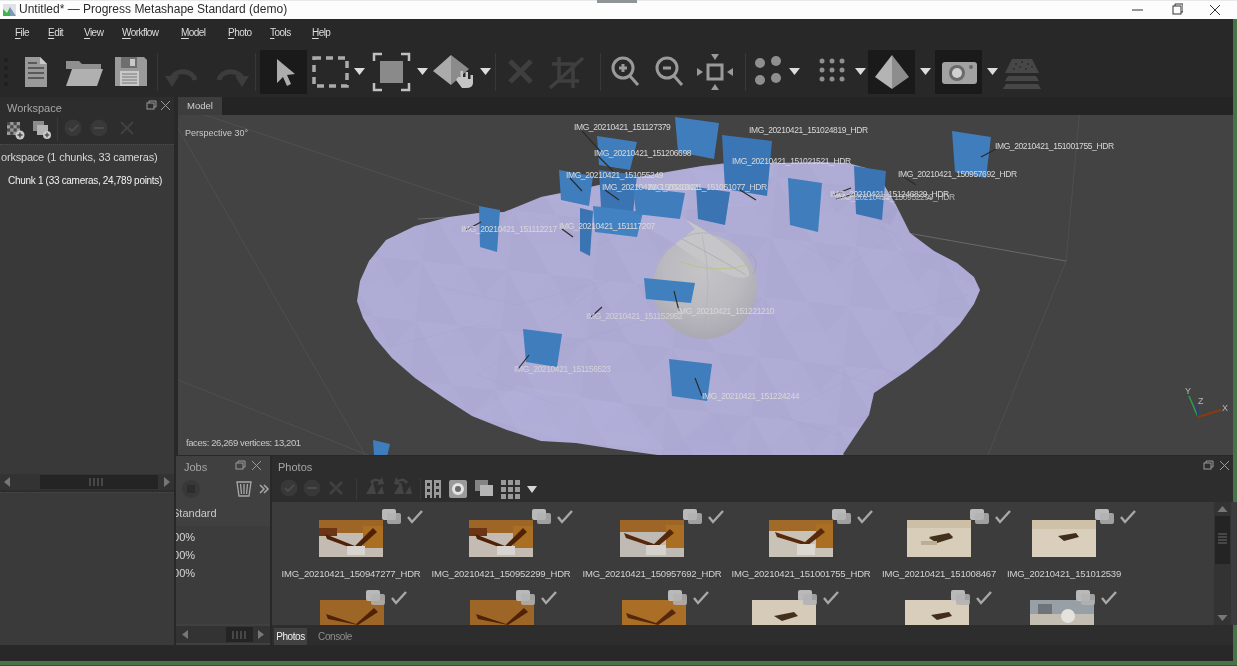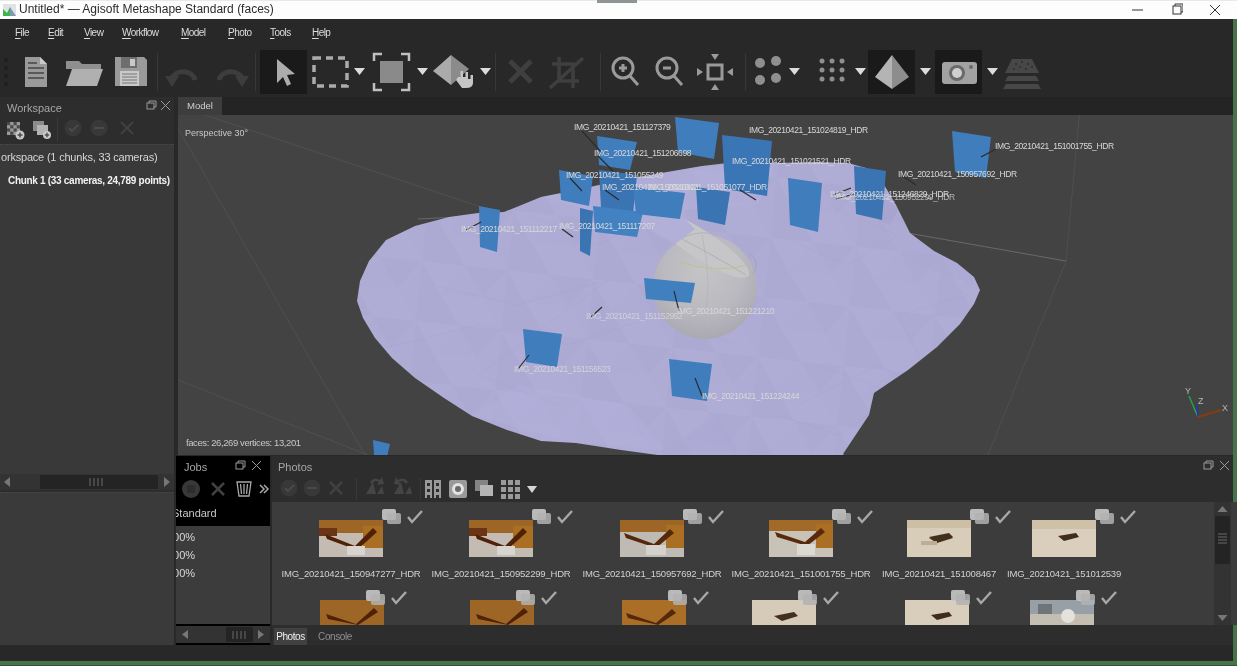--- a/index.html
+++ b/index.html
@@ -18,29 +18,29 @@
   #menubar { left:0; top:19px; width:1233px; height:28px; }
   .menu { position:absolute; top:8px; font-size:10px; letter-spacing:-0.55px; color:#dcdcdc; }
   .menu u { text-decoration:underline; text-underline-offset:2px; }
   
   #toolbar { left:0; top:47px; width:1233px; height:50px; }
   
   #leftcol { left:0; top:97px; width:174px; height:548px; background:#2d2d2d; }
   .ptitle { position:absolute; font-size:11px; color:#a6a6a6; }
   #wstree { left:0; top:144px; width:174px; height:330px; background:#393939; border-top:1px dotted #4a4a4a; }
   .trow1 { position:absolute; left:1px; top:6px; font-size:11px; letter-spacing:-0.2px; color:#d6d6d6; white-space:nowrap; }
-  .trow2 { position:absolute; left:8px; top:30px; font-size:10px; letter-spacing:-0.3px; font-weight:bold; color:#f2f2f2; white-space:nowrap; }
+  .trow2 { position:absolute; left:8px; top:30px; font-size:10px; letter-spacing:-0.3px; font-weight:normal; color:#f2f2f2; white-space:nowrap; }
   #wsscroll { left:0; top:474px; width:174px; height:16px; background:#393939; }
   #wsbelow { left:0; top:492px; width:174px; height:153px; background:#3a3a3a; border-top:1px dotted #484848; }
   
   #vptabs { left:178px; top:97px; width:1055px; height:18px; background:#242424; }
   #vptab { position:absolute; left:0px; top:0px; width:44px; height:18px; background:#3d3d3d; color:#cfcfcf; font-size:9.5px; text-align:center; line-height:18px; }
   #viewport { left:178px; top:115px; width:1055px; height:340px; background:#434343; overflow:hidden; }
   
-  #jobs { left:176px; top:456px; width:94px; height:189px; background:#000000; overflow:hidden; }
+  #jobs { left:176px; top:456px; width:94px; height:189px; background:#404040; overflow:hidden; }
   #jobslist { position:absolute; left:0; top:70px; width:94px; height:98px; background:#3c3c3c; }
   .jrow { position:absolute; left:-9px; font-size:11px; color:#d8d8d8; }
   #photos { left:272px; top:456px; width:961px; height:189px; background:#2d2d2d; }
   #pharea { position:absolute; left:0; top:46px; width:1097px; height:123px; background:#3c3c3c; overflow:hidden; }
   .pthumb { position:absolute; width:64px; height:37px; }
   .pname { position:absolute; top:66px; font-size:9.5px; letter-spacing:-0.2px; color:#d2d2d2; white-space:nowrap; transform:translateX(-50%); }
   #phtabs { position:absolute; left:0; top:172px; width:961px; height:17px; background:#2d2d2d; }
   #statusstrip { left:0; top:645px; width:1233px; height:16px; background:#282828; }
 </style>
 </head>
@@ -48,21 +48,21 @@
 <div class="abs" id="winbody"></div>
 
 <div class="abs" id="titlebar"></div>
 <div class="abs" id="topline"></div>
 <div class="abs" id="topnotch"></div>
 <svg class="abs" style="left:3px;top:4px" width="13" height="12" viewBox="0 0 13 12">
   <rect x="0" y="0" width="13" height="12" fill="#dfe3e6"></rect>
   <path d="M0 12 L0 5 L4 9 L7 3 L7 12 Z" fill="#3db549"></path>
   <path d="M7 12 L7 3 L13 12 Z" fill="#7f9ab8"></path>
 </svg>
-<div class="abs" id="titletext">Untitled* — Agisoft Metashape Standard (faces)</div>
+<div class="abs" id="titletext">Untitled* — Progress Metashape Standard (demo)</div>
 <svg class="abs wbtn" style="left:1131px">
     <line x1="1" y1="7" x2="12" y2="7" stroke="#333" stroke-width="1"></line>
   </svg>
 <svg class="abs wbtn" style="left:1170px">
     <rect x="3" y="3" width="8" height="8" fill="none" stroke="#333"></rect>
     <path d="M5 3 L5 1 L13 1 L13 9 L11 9" fill="none" stroke="#333"></path>
   </svg>
 <svg class="abs wbtn" style="left:1208px">
     <line x1="2" y1="2" x2="12" y2="12" stroke="#333"></line>
     <line x1="12" y1="2" x2="2" y2="12" stroke="#333"></line>

